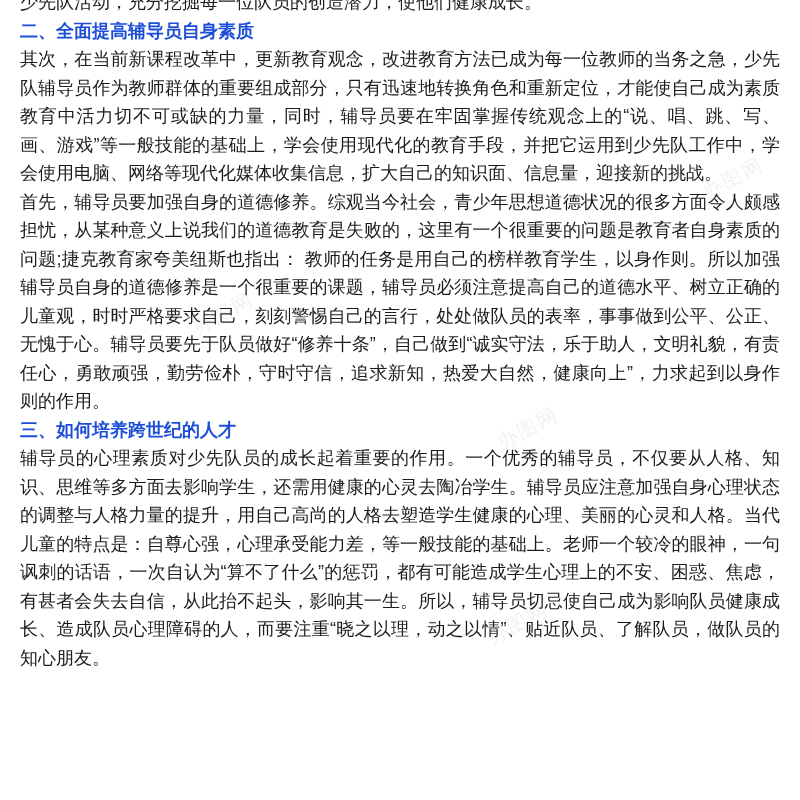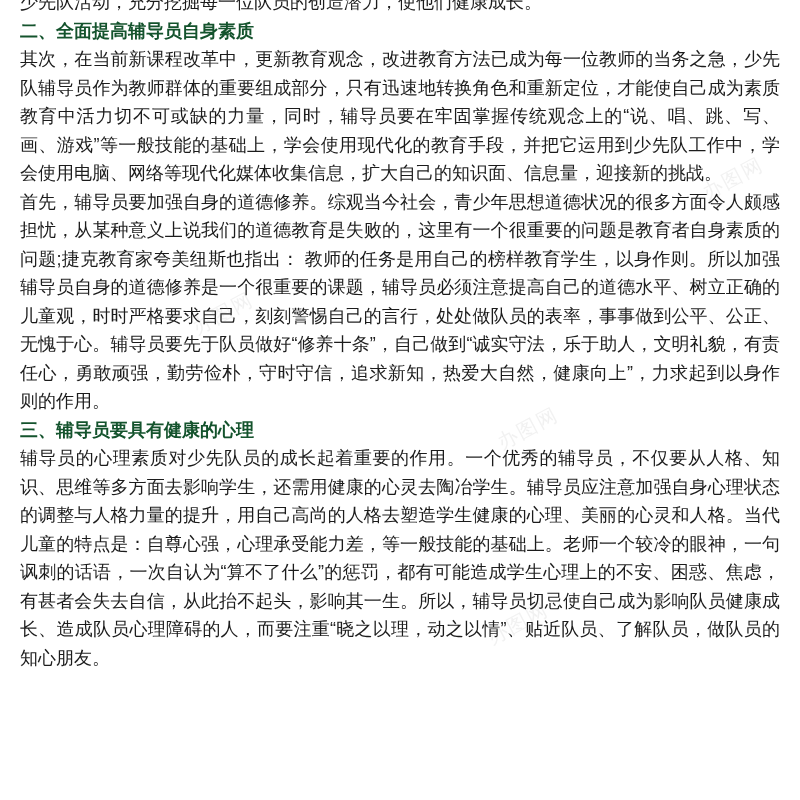--- a/index.html
+++ b/index.html
@@ -27,21 +27,21 @@
     text-justify: inter-ideograph;
     word-break: break-all;
   }
   .page p, .page h2 {
     margin: 0;
     padding: 0;
   }
   .page h2 {
     font-size: 18px;
     font-weight: 700;
-    color: #14532d;
+    color: #1d4ed8;
   }
   .wm {
     position: absolute;
     color: #9a9a9a;
     opacity: 0.13;
     font-size: 20px;
     letter-spacing: 2px;
     transform: rotate(-28deg);
     pointer-events: none;
     white-space: nowrap;
@@ -50,20 +50,20 @@
 </head>
 <body>
 
 <div class="page">
   <p>少先队活动，充分挖掘每一位队员的创造潜力，使他们健康成长。</p>
 
   <h2>二、全面提高辅导员自身素质</h2>
   <p>其次，在当前新课程改革中，更新教育观念，改进教育方法已成为每一位教师的当务之急，少先队辅导员作为教师群体的重要组成部分，只有迅速地转换角色和重新定位，才能使自己成为素质教育中活力切不可或缺的力量，同时，辅导员要在牢固掌握传统观念上的“说、唱、跳、写、画、游戏”等一般技能的基础上，学会使用现代化的教育手段，并把它运用到少先队工作中，学会使用电脑、网络等现代化媒体收集信息，扩大自己的知识面、信息量，迎接新的挑战。</p>
   <p>首先，辅导员要加强自身的道德修养。综观当今社会，青少年思想道德状况的很多方面令人颇感担忧，从某种意义上说我们的道德教育是失败的，这里有一个很重要的问题是教育者自身素质的问题;捷克教育家夸美纽斯也指出： 教师的任务是用自己的榜样教育学生，以身作则。所以加强辅导员自身的道德修养是一个很重要的课题，辅导员必须注意提高自己的道德水平、树立正确的儿童观，时时严格要求自己，刻刻警惕自己的言行，处处做队员的表率，事事做到公平、公正、无愧于心。辅导员要先于队员做好“修养十条”，自己做到“诚实守法，乐于助人，文明礼貌，有责任心，勇敢顽强，勤劳俭朴，守时守信，追求新知，热爱大自然，健康向上”，力求起到以身作则的作用。</p>
 
-  <h2>三、辅导员要具有健康的心理</h2>
+  <h2>三、如何培养跨世纪的人才</h2>
   <p>辅导员的心理素质对少先队员的成长起着重要的作用。一个优秀的辅导员，不仅要从人格、知识、思维等多方面去影响学生，还需用健康的心灵去陶冶学生。辅导员应注意加强自身心理状态的调整与人格力量的提升，用自己高尚的人格去塑造学生健康的心理、美丽的心灵和人格。当代儿童的特点是：自尊心强，心理承受能力差，等一般技能的基础上。老师一个较冷的眼神，一句讽刺的话语，一次自认为“算不了什么”的惩罚，都有可能造成学生心理上的不安、困惑、焦虑，有甚者会失去自信，从此抬不起头，影响其一生。所以，辅导员切忌使自己成为影响队员健康成长、造成队员心理障碍的人，而要注重“晓之以理，动之以情”、贴近队员、了解队员，做队员的知心朋友。</p>
 </div>
 
 <span class="wm" style="left:700px; top:165px;">办图网</span>
 <span class="wm" style="left:495px; top:415px;">办图网</span>
 <span class="wm" style="left:485px; top:610px;">办图网</span>
 <span class="wm" style="left:190px; top:300px;">办图网</span>
 
 </body></html>

